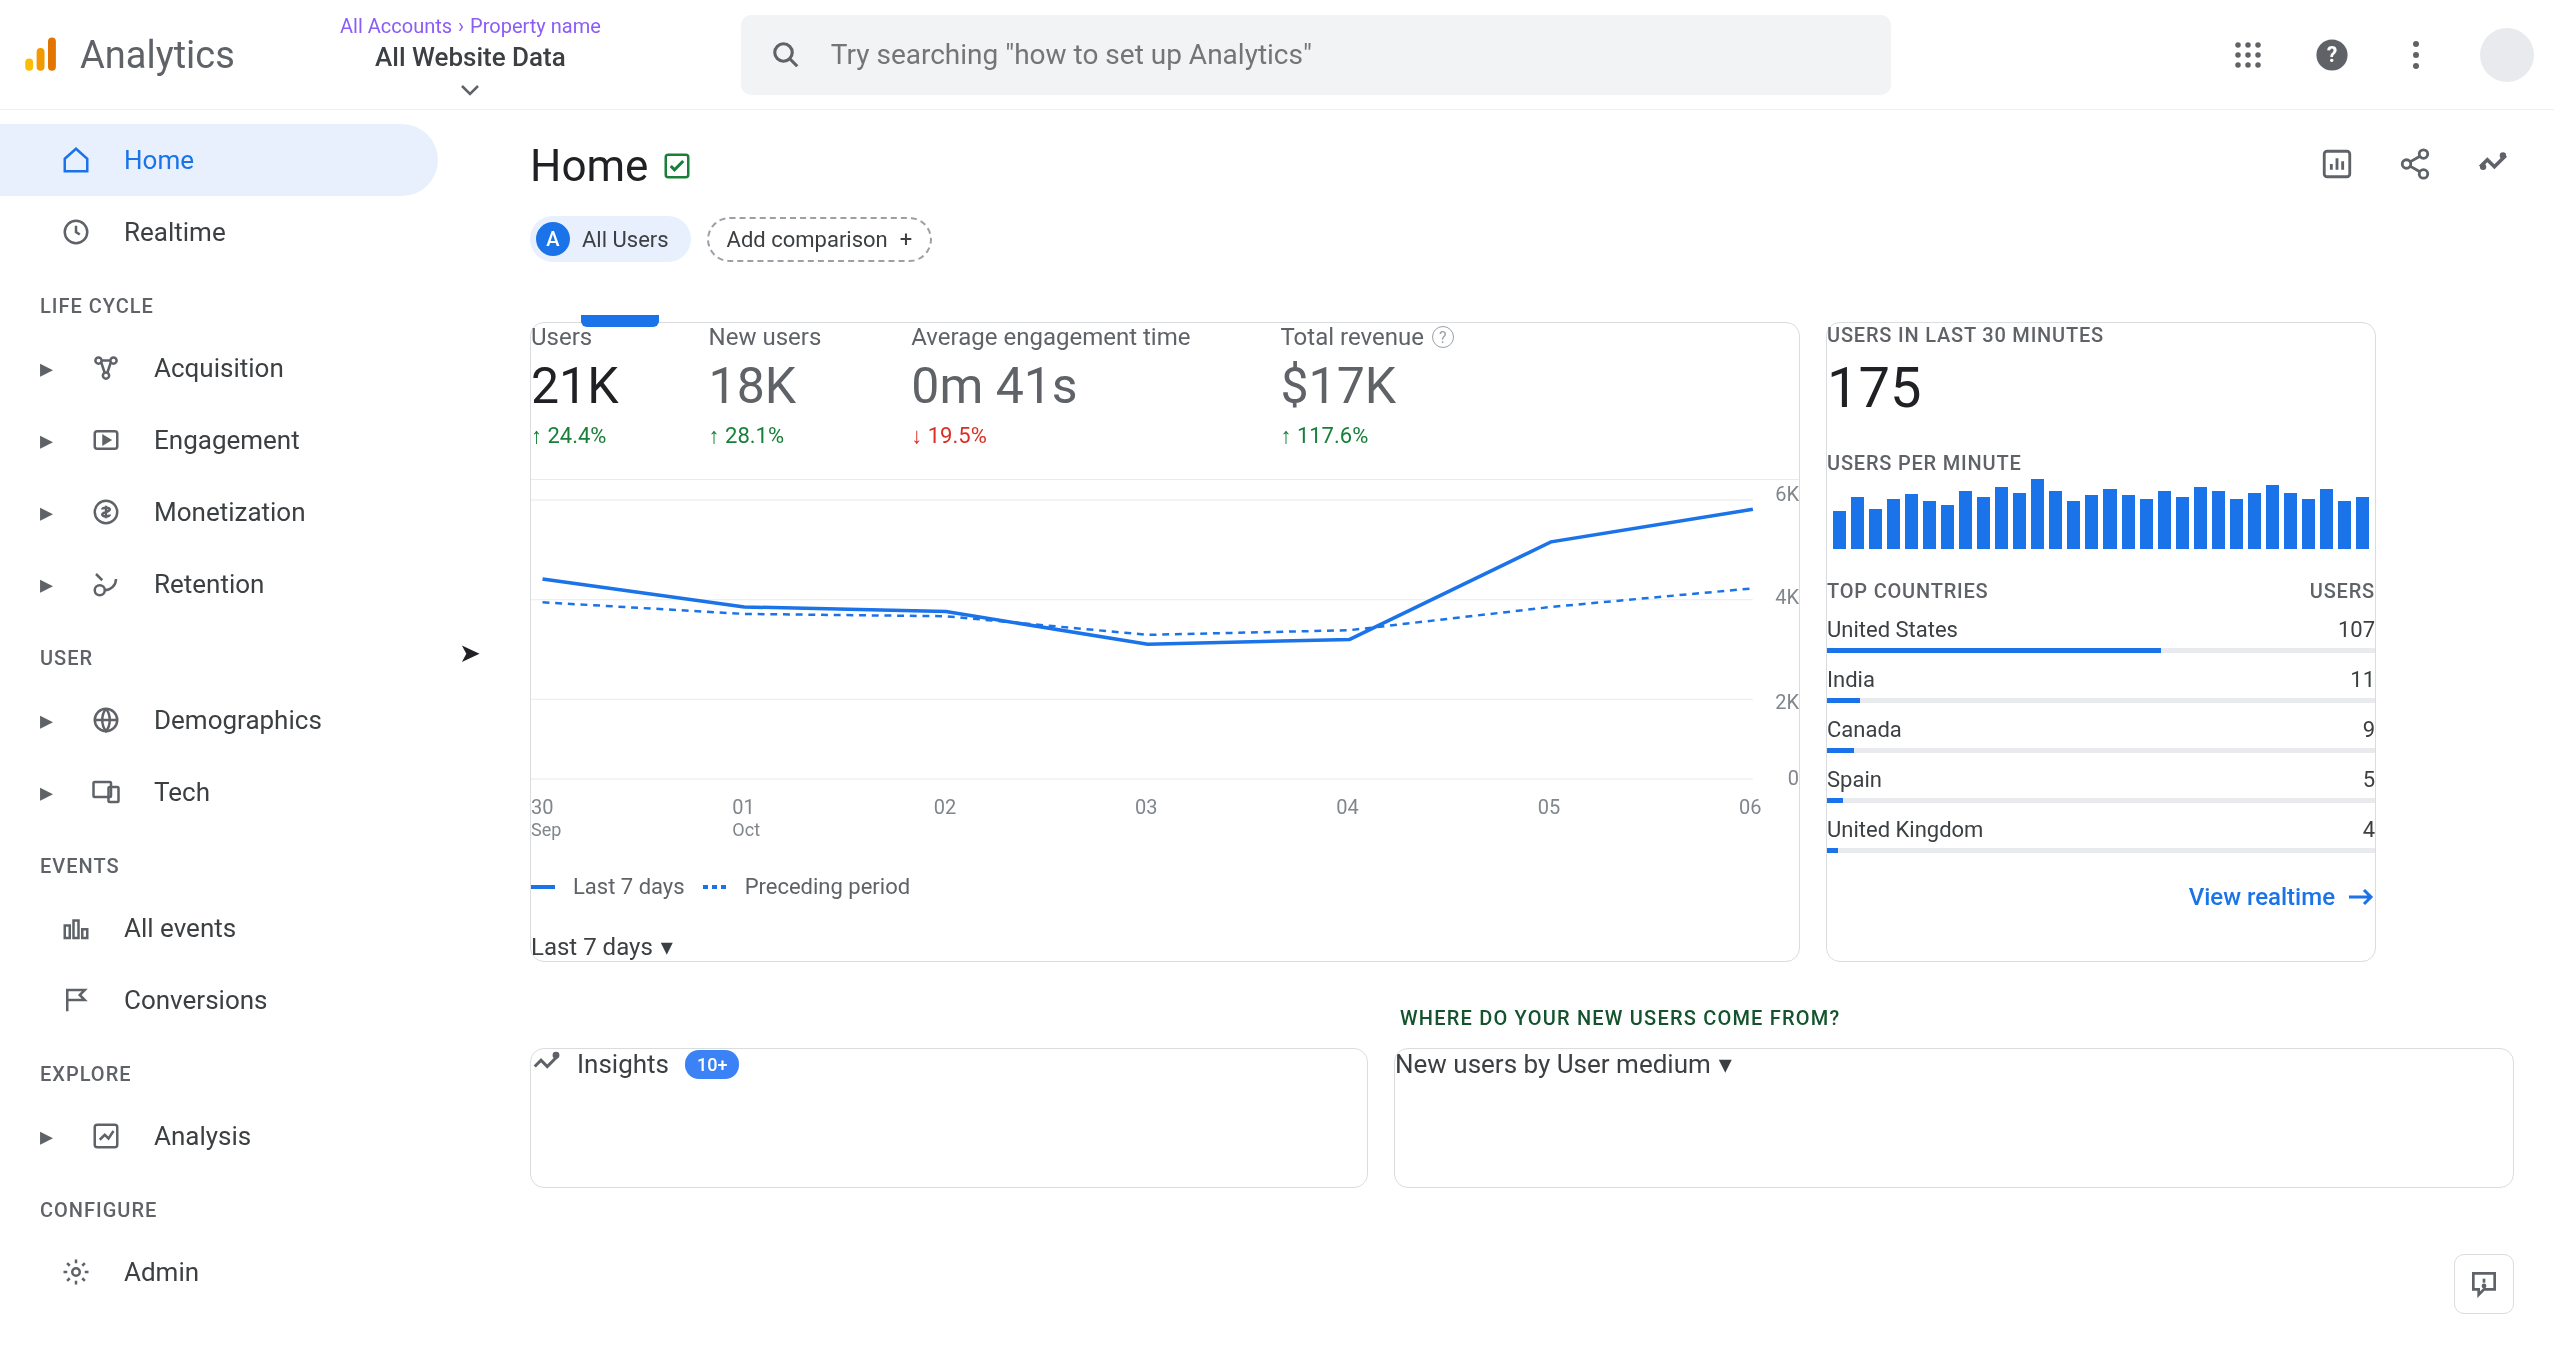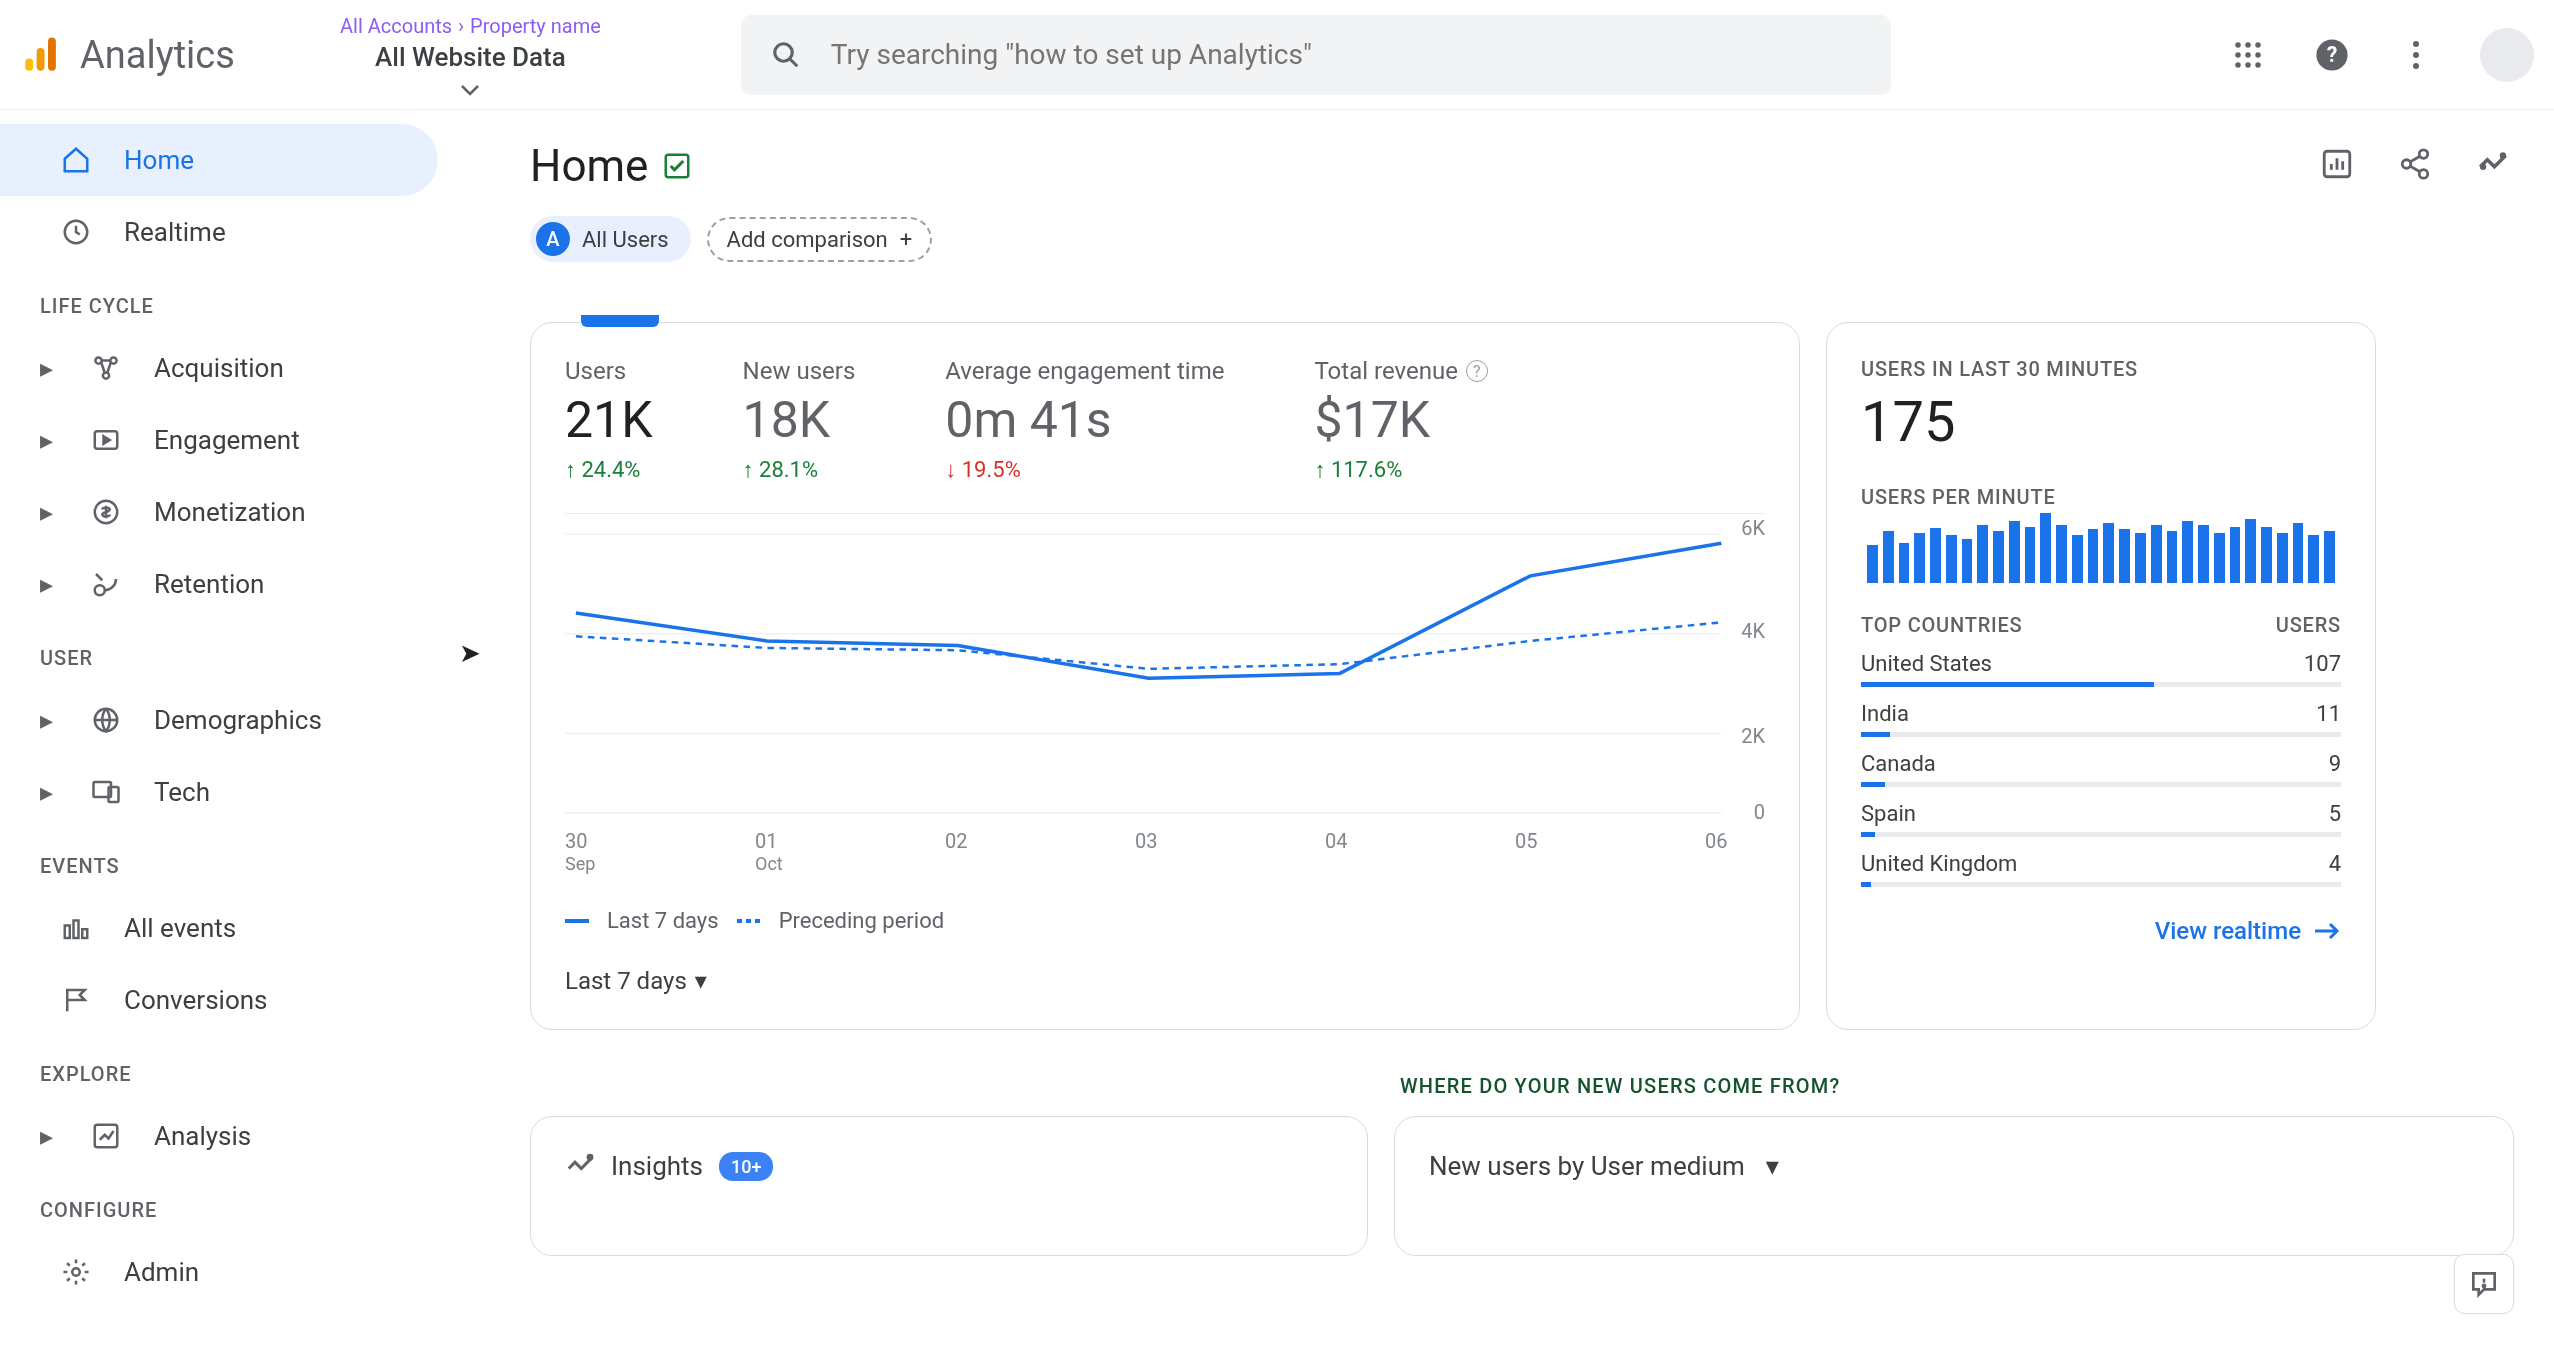--- a/index.html
+++ b/index.html
@@ -41,21 +41,21 @@
 .page-actions { display: flex; gap: 40px; }
 .page-action-icon { width: 38px; height: 38px; color: #5f6368; cursor: pointer; }
 
 .chips-row { display: flex; align-items: center; gap: 16px; margin-top: 24px; }
 .chip-all { display: flex; align-items: center; gap: 12px; background: #e8f0fe; border-radius: 24px; padding: 6px 22px 6px 6px; font-size: 22px; color: #3c4043; }
 .chip-badge { width: 34px; height: 34px; border-radius: 50%; background: #1a73e8; color: #fff; display: flex; align-items: center; justify-content: center; font-size: 20px; font-weight: 500; }
 .chip-add { display: flex; align-items: center; gap: 12px; border: 2px dashed #9aa0a6; border-radius: 24px; padding: 8px 18px; font-size: 22px; color: #3c4043; cursor: pointer; }
 
 
 .cards-row { display: flex; gap: 26px; margin-top: 60px; }
-.card { background: #fff; border: 1px solid #dadce0; border-radius: 22px; padding: 34px; position: relative; }
+.card { background: #fff; border: 1px solid #dadce0; border-radius: 14px; position: relative; }
 .card-main { flex: 1; max-width: 1270px; }
 .card-tab { position: absolute; top: -8px; left: 50px; width: 78px; height: 12px; background: #1a73e8; border-radius: 0 0 6px 6px; }
 
 .metrics-row { display: flex; gap: 90px; }
 .metric-label { font-size: 24px; color: #5f6368; display: flex; align-items: center; gap: 8px; }
 .metric-value { font-size: 50px; font-weight: 400; color: #5f6368; margin-top: 6px; }
 .metric:first-child .metric-value { color: #202124; }
 .metric-delta { font-size: 22px; margin-top: 8px; display: flex; align-items: center; gap: 4px; }
 .delta-up { color: #188038; }
 .delta-down { color: #d93025; }
@@ -84,21 +84,21 @@
 .country-bar-fill { height: 5px; background: #1a73e8; }
 .view-rt { display: flex; align-items: center; justify-content: flex-end; gap: 12px; color: #1a73e8; font-size: 24px; font-weight: 500; margin-top: 30px; cursor: pointer; }
 
 
 .section-sub { font-size: 20px; letter-spacing: 1.2px; color: #14532d; font-weight: 500; margin: 44px 0 18px 870px; }
 .cards-row2 { display: flex; gap: 26px; }
 .card-insights { width: 838px; height: 140px; overflow: hidden; }
 .insights-head { display: flex; align-items: center; gap: 16px; font-size: 26px; color: #3c4043; }
 .insights-badge { background: #3b82f6; color: #fff; font-size: 18px; padding: 4px 12px; border-radius: 14px; font-weight: 500; }
 .card-medium { flex: 1; height: 140px; overflow: hidden; }
-.medium-head { font-size: 26px; color: #3c4043; display: flex; align-items: center; gap: 21px; }
+.medium-head { font-size: 26px; color: #3c4043; display: flex; align-items: center; gap: 8px; }
 
 
 .fab { position: fixed; bottom: 40px; right: 40px; width: 60px; height: 60px; border: 1px solid #dadce0; border-radius: 10px; display: flex; align-items: center; justify-content: center; background: #fff; cursor: pointer; }
 
 
 .cursor { position: absolute; left: 459px; top: 638px; font-size: 26px; pointer-events: none; }
 
 svg { display: block; }
 </style>
 </head>

